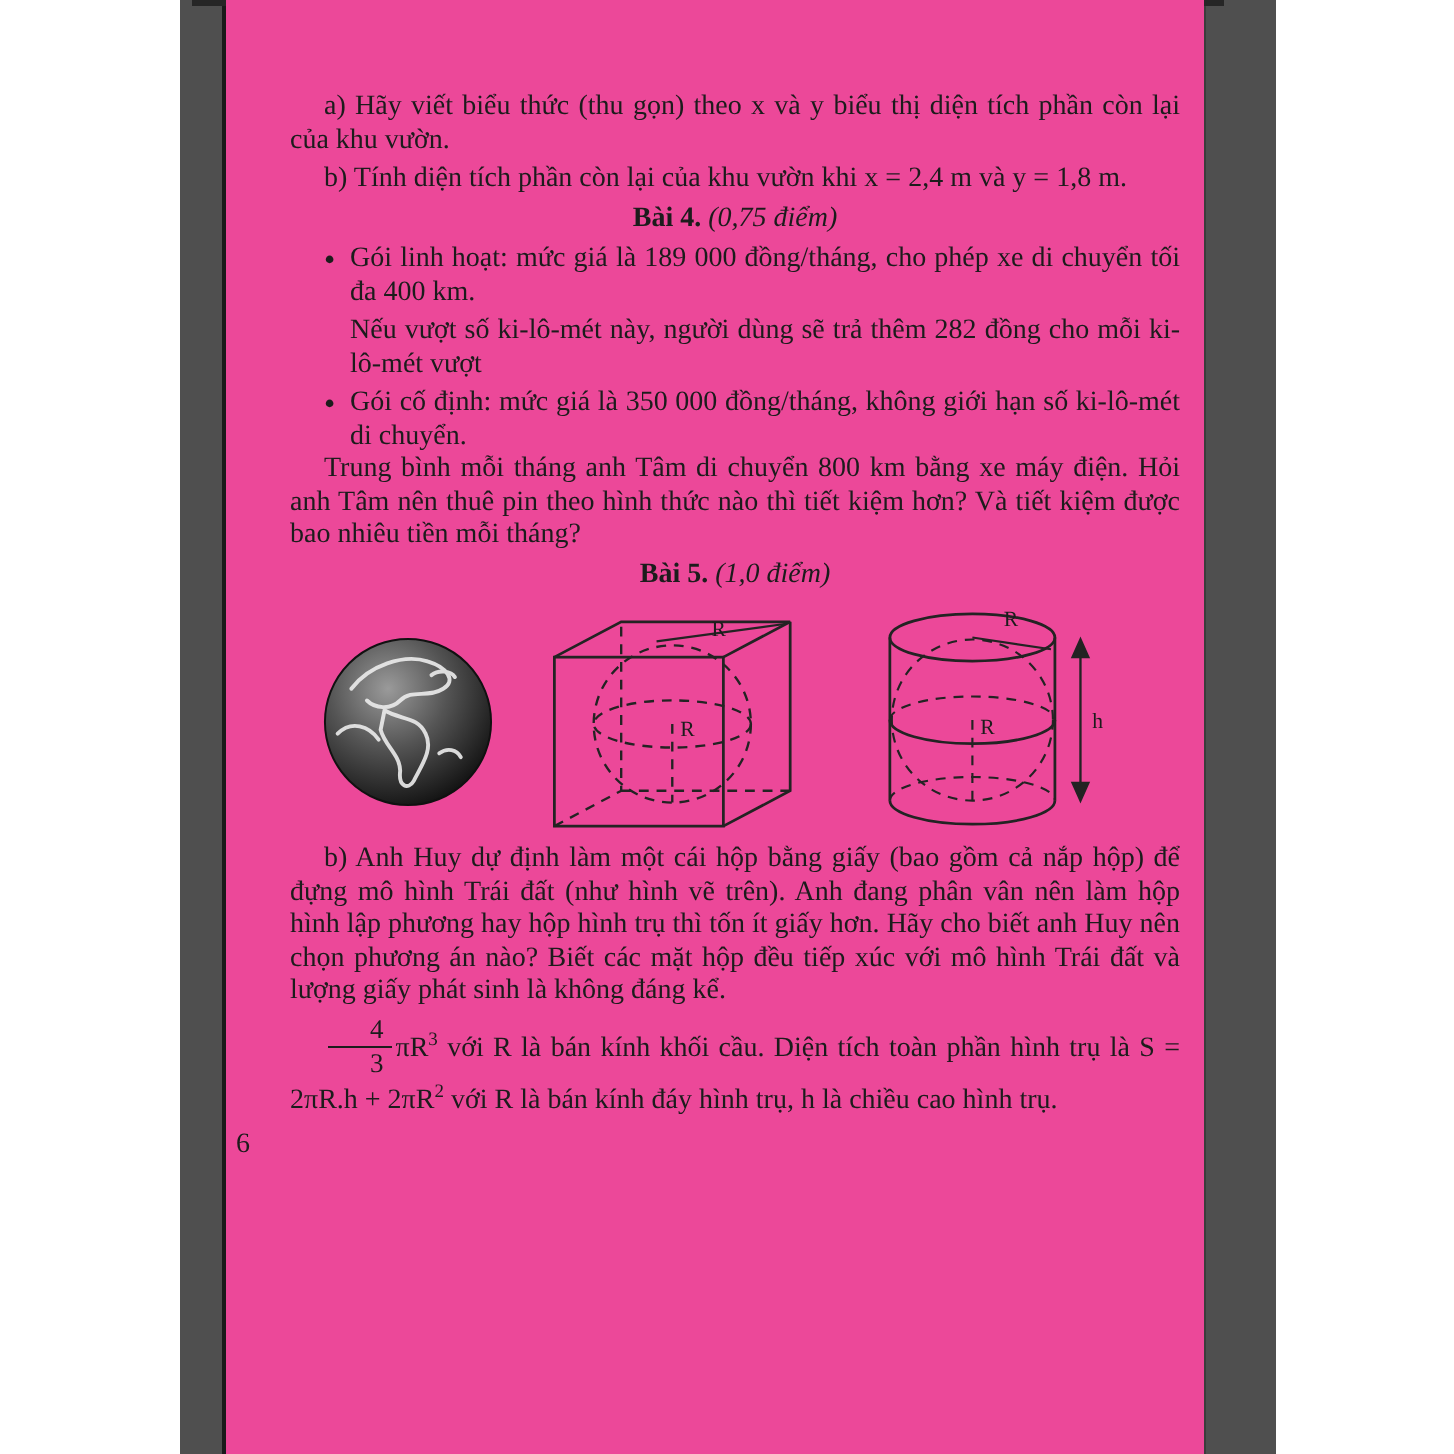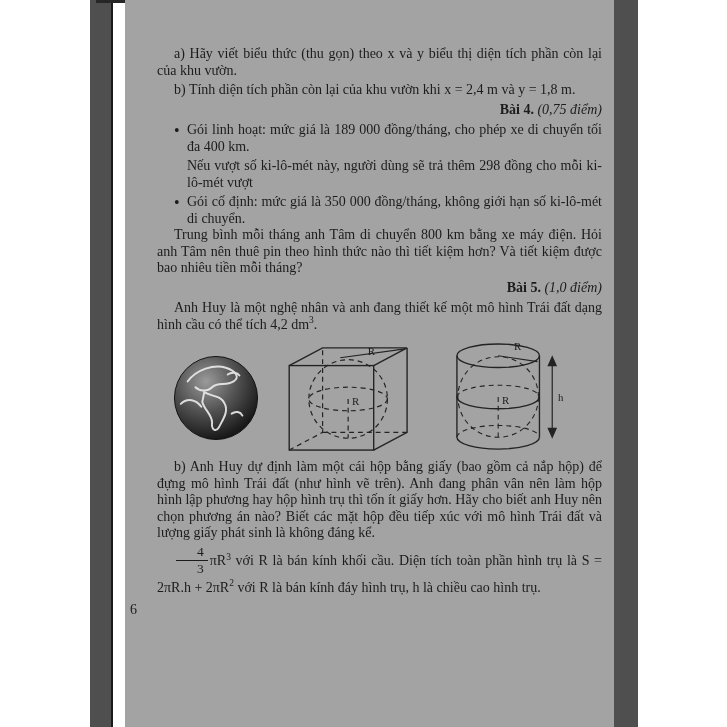--- a/index.html
+++ b/index.html
@@ -7,31 +7,31 @@
     width:727px;height:727px;position:relative;overflow:hidden;
     background:#ffffff;
     font-family:"Liberation Serif","DejaVu Serif",serif;
     color:#1c1c1c;
   }
   .bar{position:absolute;top:0;height:727px;background:#4f4f4f;}
   .bar-left{left:90px;width:21px;border-right:2px solid #1a1a1a;}
   .bar-right{left:602px;width:35px;border-left:1px solid #3c3c3c;}
   .top-strip{position:absolute;left:96px;top:0;width:516px;height:3px;background:#262626;}
   .page{
-    position:absolute;left:125px;top:0;width:489px;height:727px;
-    background:#a3a3a3;box-sizing:border-box;
+    position:absolute;left:113px;top:0;width:489px;height:727px;
+    background:#ec4899;box-sizing:border-box;
   }
   .content{padding:46px 12px 0 32px;}
   .p{
     margin:0;text-align:justify;
     font-size:14px;line-height:16.5px;color:#1c1c1c;
   }
   .p + .p, .bullet, .note{margin-top:3px;}
   .indent{text-indent:17px;}
-  .head{margin-top:7px;margin-bottom:4px;text-align:right;}
+  .head{margin-top:7px;margin-bottom:4px;text-align:center;}
   .head .hb{font-weight:bold;}
   .head .pts{font-style:italic;}
   .bullet{display:flex;}
   .dot{flex:0 0 30px;box-sizing:border-box;padding-left:17px;}
   .btext{flex:1;text-align:justify;font-family:Liberation Serif, serif;}
   .note{margin-left:30px;text-align:justify;}
   .figs{
     display:flex;align-items:center;
     margin:6px 0 2px 0;padding-left:16px;gap:24px;
   }
@@ -60,31 +60,30 @@
     <p class="p indent">a) Hãy viết biểu thức (thu gọn) theo x và y biểu thị diện tích phần còn lại của khu vườn.</p>
     <p class="p indent">b) Tính diện tích phần còn lại của khu vườn khi x = 2,4 m và y = 1,8 m.</p>
 
     <p class="p head"><span class="hb">Bài 4.</span> <span class="pts">(0,75 điểm)</span></p>
 
 
     <div class="bullet">
       <span class="dot">•</span>
       <div class="btext p">Gói linh hoạt: mức giá là 189 000 đồng/tháng, cho phép xe di chuyển tối đa 400 km.</div>
     </div>
-    <p class="p note">Nếu vượt số ki-lô-mét này, người dùng sẽ trả thêm 298 đồng cho mỗi ki-lô-mét vượt</p>
+    <p class="p note">Nếu vượt số ki-lô-mét này, người dùng sẽ trả thêm 282 đồng cho mỗi ki-lô-mét vượt</p>
     <div class="bullet">
       <span class="dot">•</span>
       <div class="btext p">Gói cố định: mức giá là 350 000 đồng/tháng, không giới hạn số ki-lô-mét di chuyển.</div>
     </div>
 
     <p class="p indent">Trung bình mỗi tháng anh Tâm di chuyển 800 km bằng xe máy điện. Hỏi anh Tâm nên thuê pin theo hình thức nào thì tiết kiệm hơn? Và tiết kiệm được bao nhiêu tiền mỗi tháng?</p>
 
     <p class="p head"><span class="hb">Bài 5.</span> <span class="pts">(1,0 điểm)</span></p>
 
-    <p class="p indent"><span>Anh Huy là một nghệ nhân và anh đang thiết kế một mô hình Trái đất dạng hình cầu có thể tích 4,2 dm</span><sup>3</sup><span>.</span></p>
 
     <div class="figs">
 
       <svg width="86" height="86" viewBox="0 0 88 88">
         <defs>
           <radialGradient id="globeGrad" cx="38%" cy="30%" r="78%">
             <stop offset="0%" stop-color="#9a9a9a"></stop>
             <stop offset="45%" stop-color="#555555"></stop>
             <stop offset="100%" stop-color="#0b0b0b"></stop>
           </radialGradient>

